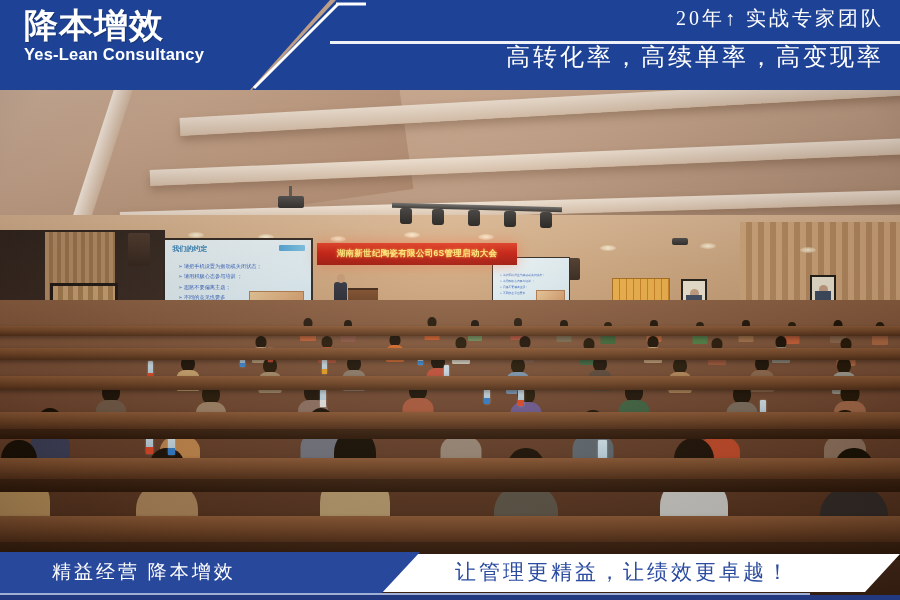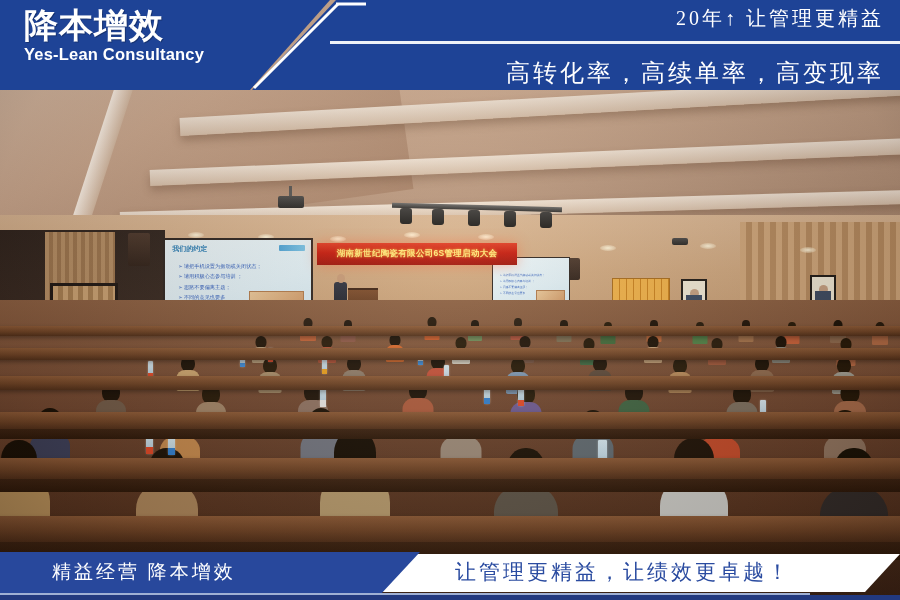--- a/index.html
+++ b/index.html
@@ -149,21 +149,21 @@
     clip-path:polygon(96px 0,660px 0,660px 90px,12px 90px);}
   .hdr-diag{position:absolute;left:246px;top:0;width:120px;height:90px;z-index:2;}
   .hdr-diag svg{display:block;}
   .hdr-hline{position:absolute;left:330px;top:41px;width:570px;height:3px;background:#eef2f8;z-index:3;}
   .logo{position:absolute;left:24px;top:8px;z-index:4;}
   .logo .cn{font-size:34px;font-weight:bold;color:#fff;letter-spacing:1px;line-height:1.05;
     text-shadow:1px 1px 0 rgba(0,0,0,.25);}
   .logo .en{font-size:16.5px;font-weight:bold;color:#fff;letter-spacing:.2px;margin-top:1px;}
   .hdr-t1{position:absolute;right:16px;top:5px;z-index:4;font-size:20px;color:#fff;letter-spacing:3px;
     font-family:"Liberation Serif","DejaVu Serif",serif;}
-  .hdr-t2{position:absolute;right:16px;top:57px;z-index:4;font-size:24px;color:#fff;letter-spacing:3px;
+  .hdr-t2{position:absolute;right:16px;top:41px;z-index:4;font-size:24px;color:#fff;letter-spacing:3px;
     font-family:"Liberation Serif","DejaVu Serif",serif;}
 
   
   .footer{position:absolute;left:0;bottom:0;width:900px;height:48px;z-index:30;}
   .ft-blue{position:absolute;left:0;bottom:5px;width:420px;height:43px;background:#28489c;
     clip-path:polygon(0 0,420px 0,380px 43px,0 43px);}
   .ft-white{position:absolute;left:340px;bottom:8px;width:560px;height:38px;background:#fff;
     clip-path:polygon(60px 0,560px 0,525px 38px,0 38px);}
   .ft-strip{position:absolute;left:0;bottom:0;width:900px;height:5px;background:#22397f;}
   .ft-strip2{position:absolute;left:0;bottom:5px;width:810px;height:2px;background:#9fb0d4;}
@@ -539,21 +539,21 @@
         <line x1="90" y1="4" x2="120" y2="4" stroke="#ffffff" stroke-width="3"></line>
       </svg>
     </div>
     <div class="hdr-hline"></div>
 
     <div class="logo">
       <div class="cn">降本增效</div>
       <div class="en">Yes-Lean Consultancy</div>
     </div>
 
-    <div class="hdr-t1">20年↑   让管理更精益</div>
+    <div class="hdr-t1">20年↑   实战专家团队</div>
     <div class="hdr-t2">高转化率，高续单率，高变现率</div>
   </div>
 
   <div class="footer">
     <div class="ft-white"></div>
     <div class="ft-blue"></div>
     <div class="ft-strip2"></div>
     <div class="ft-strip"></div>
     <div class="ft-t1">精益经营    降本增效</div>
     <div class="ft-t2">让管理更精益，让绩效更卓越！</div>

